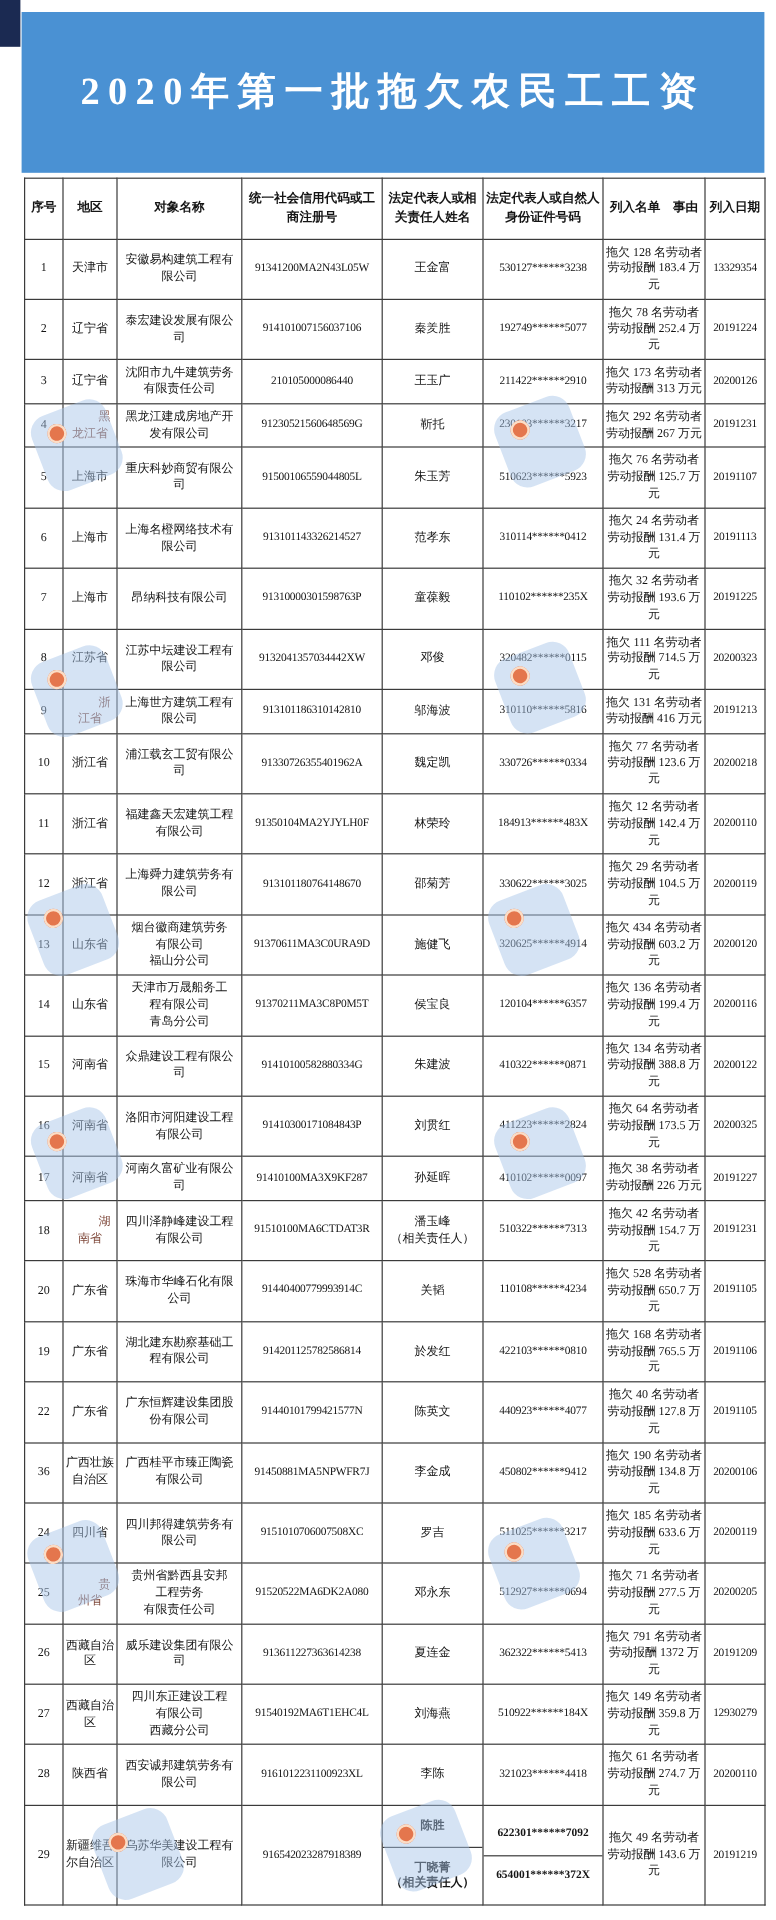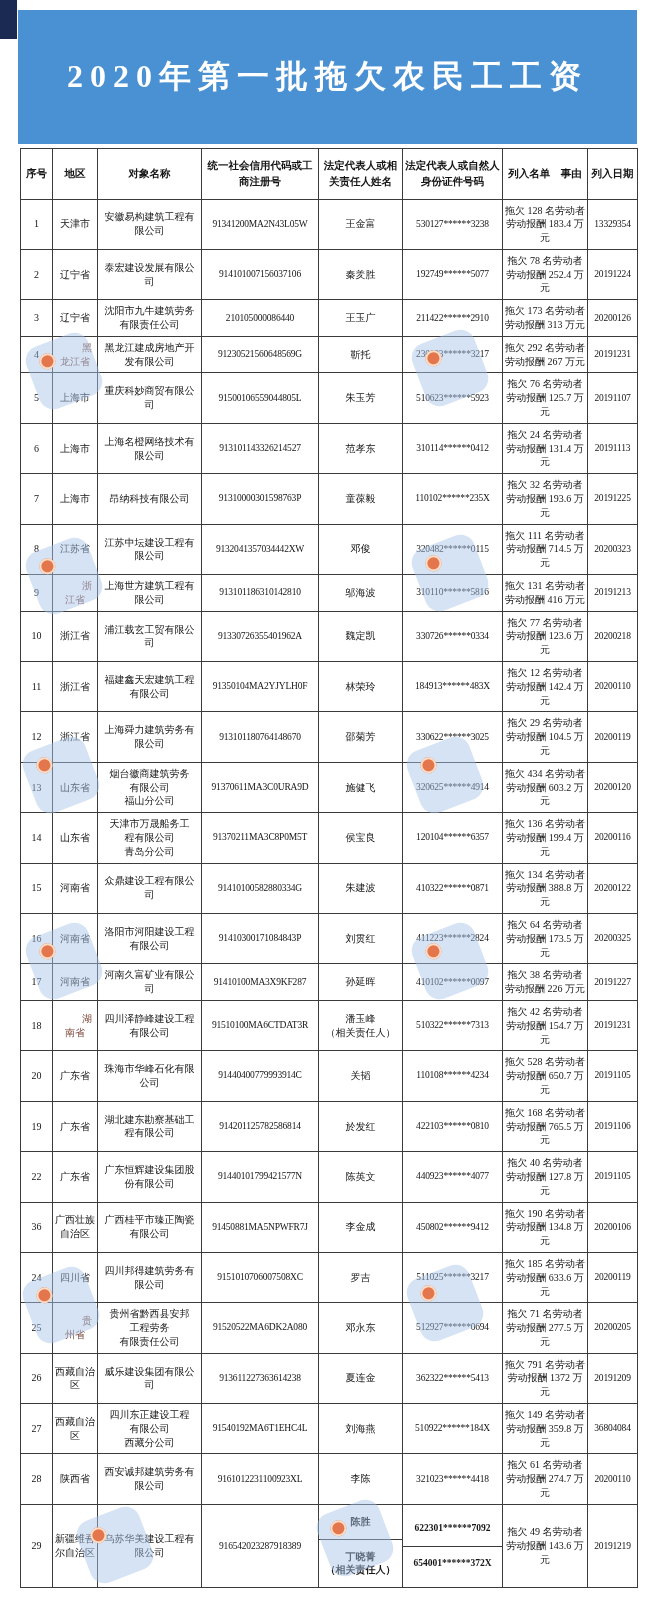--- a/index.html
+++ b/index.html
@@ -336,21 +336,21 @@
         <tr>
           <td class="num">27</td>
           <td>西藏自治区</td>
           <td>四川东正建设工程
 有限公司
 西藏分公司</td>
           <td class="code">91540192MA6T1EHC4L</td>
           <td>刘海燕</td>
           <td class="idnum">510922******184X</td>
           <td>拖欠 149 名劳动者劳动报酬 359.8 万元</td>
-          <td class="date">36804084</td>
+          <td class="date">12930279</td>
         </tr>
         <tr>
           <td class="num">28</td>
           <td>陕西省</td>
           <td>西安诚邦建筑劳务有限公司</td>
           <td class="code">9161012231100923XL</td>
           <td>李陈</td>
           <td class="idnum">321023******4418</td>
           <td>拖欠 61 名劳动者劳动报酬 274.7 万元</td>
           <td class="date">20200110</td>

